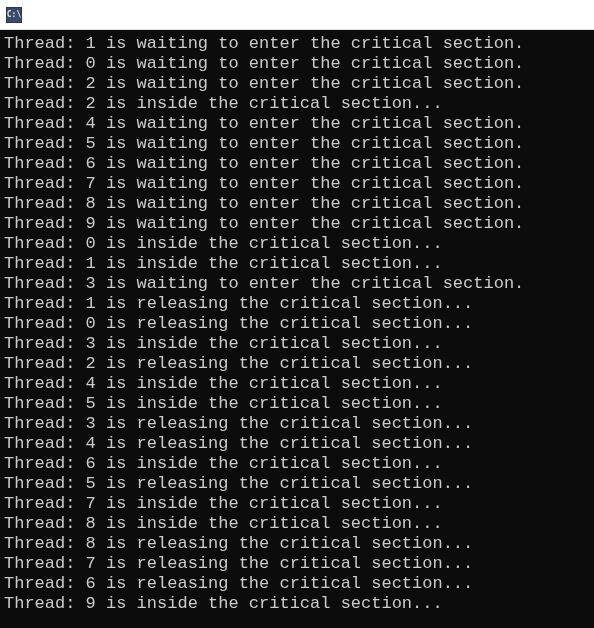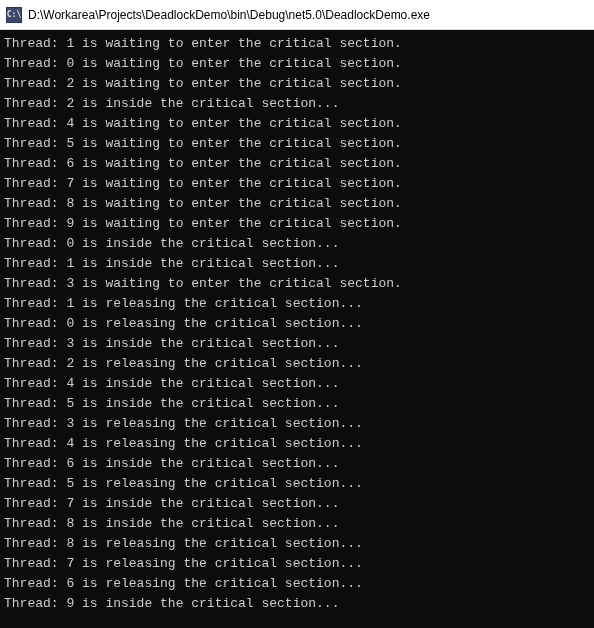--- a/index.html
+++ b/index.html
@@ -42,30 +42,29 @@
     }
     .title-text {
       white-space: nowrap;
       overflow: hidden;
     }
     .console {
       background: #0c0c0c;
       color: #cccccc;
       height: calc(100% - 30px);
       padding: 4px 4px;
-      font-size: 13px;
+      font-size: 17px;
       line-height: 20px;
       white-space: pre;
       overflow: hidden;
     }
     .line {
       font-family: Consolas, 'Courier New', monospace;
     }
   </style>
 </head>
 <body>
 
 <div class="title-bar">
   <span class="app-icon">C:\</span>
-  <span class="title-text">D:\Workarea\Projects\DeadlockDemo\bin\Debug\net5.0\DeadlockDemo.exe</span>
 </div>
 
 <div class="console" id="console"><div class="line">Thread: 1 is waiting to enter the critical section.</div><div class="line">Thread: 0 is waiting to enter the critical section.</div><div class="line">Thread: 2 is waiting to enter the critical section.</div><div class="line">Thread: 2 is inside the critical section...</div><div class="line">Thread: 4 is waiting to enter the critical section.</div><div class="line">Thread: 5 is waiting to enter the critical section.</div><div class="line">Thread: 6 is waiting to enter the critical section.</div><div class="line">Thread: 7 is waiting to enter the critical section.</div><div class="line">Thread: 8 is waiting to enter the critical section.</div><div class="line">Thread: 9 is waiting to enter the critical section.</div><div class="line">Thread: 0 is inside the critical section...</div><div class="line">Thread: 1 is inside the critical section...</div><div class="line">Thread: 3 is waiting to enter the critical section.</div><div class="line">Thread: 1 is releasing the critical section...</div><div class="line">Thread: 0 is releasing the critical section...</div><div class="line">Thread: 3 is inside the critical section...</div><div class="line">Thread: 2 is releasing the critical section...</div><div class="line">Thread: 4 is inside the critical section...</div><div class="line">Thread: 5 is inside the critical section...</div><div class="line">Thread: 3 is releasing the critical section...</div><div class="line">Thread: 4 is releasing the critical section...</div><div class="line">Thread: 6 is inside the critical section...</div><div class="line">Thread: 5 is releasing the critical section...</div><div class="line">Thread: 7 is inside the critical section...</div><div class="line">Thread: 8 is inside the critical section...</div><div class="line">Thread: 8 is releasing the critical section...</div><div class="line">Thread: 7 is releasing the critical section...</div><div class="line">Thread: 6 is releasing the critical section...</div><div class="line">Thread: 9 is inside the critical section...</div></div>
 
 </body></html>

